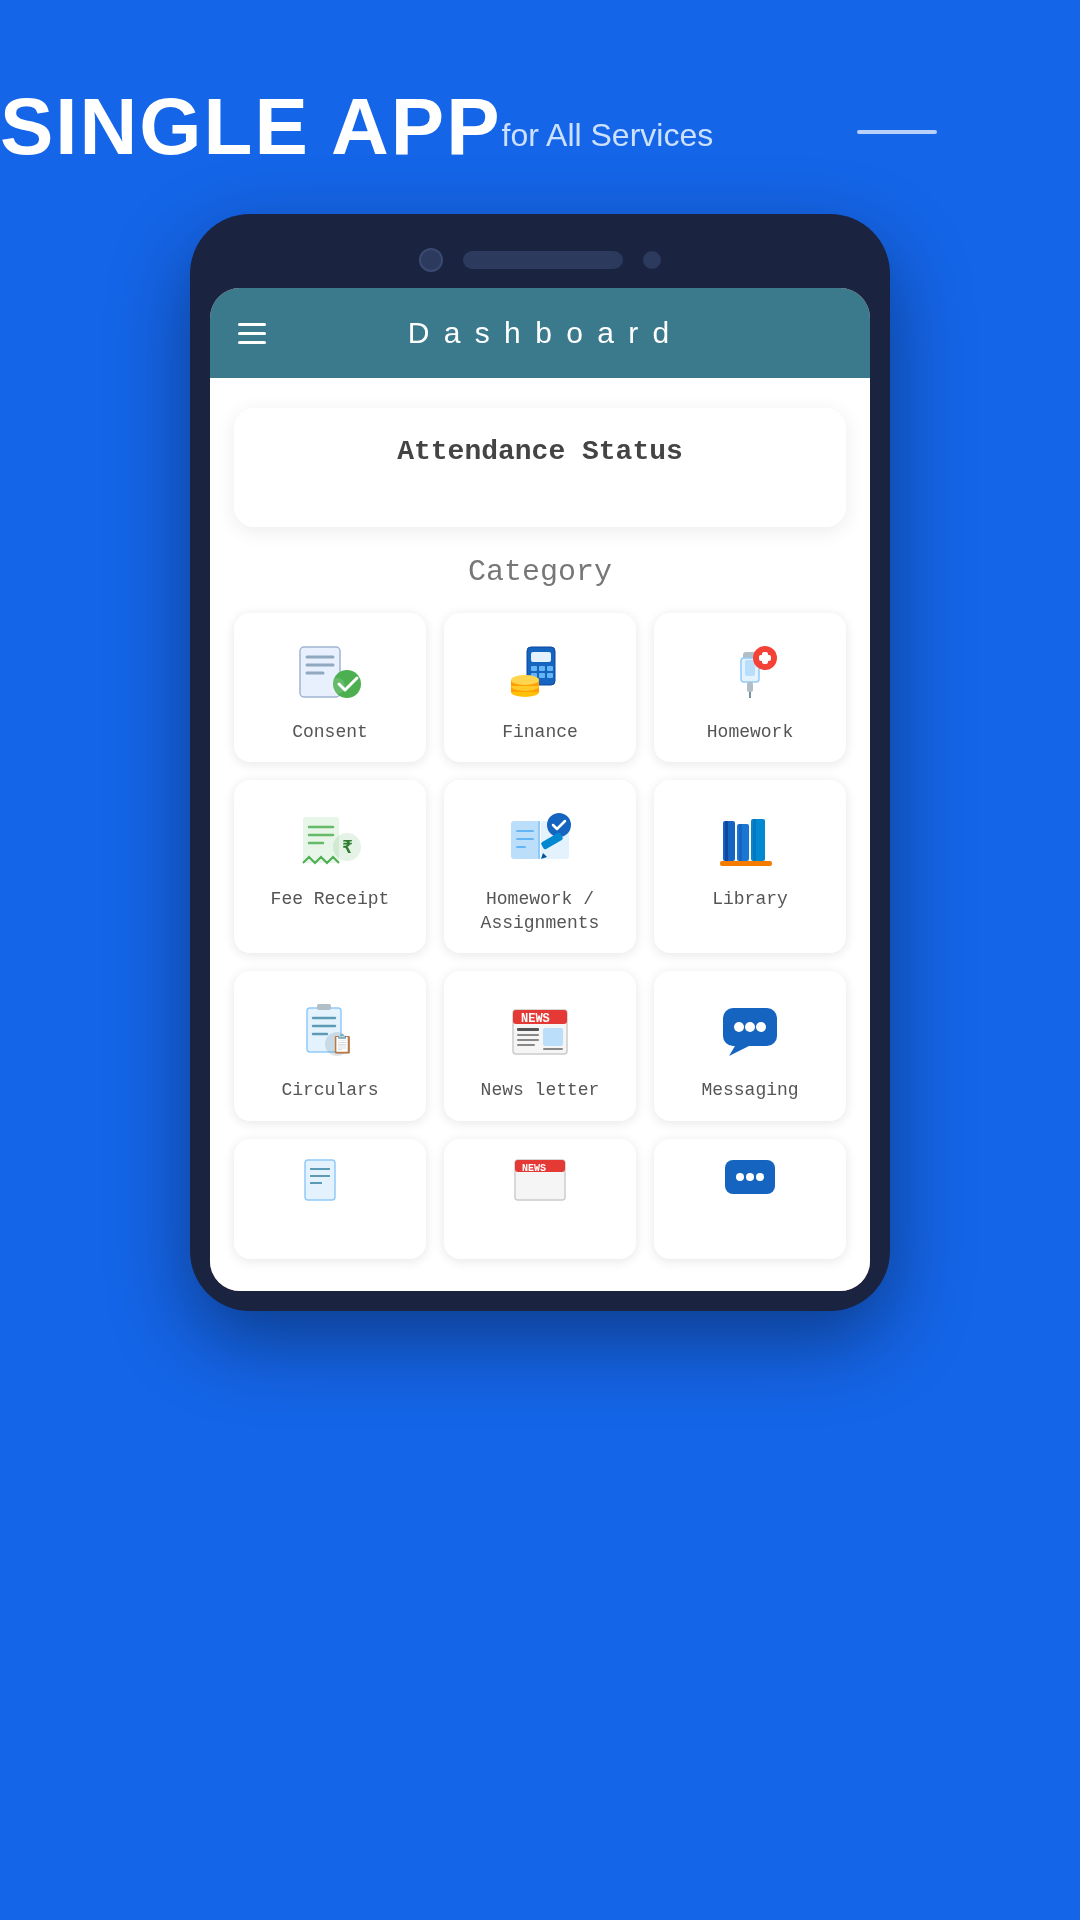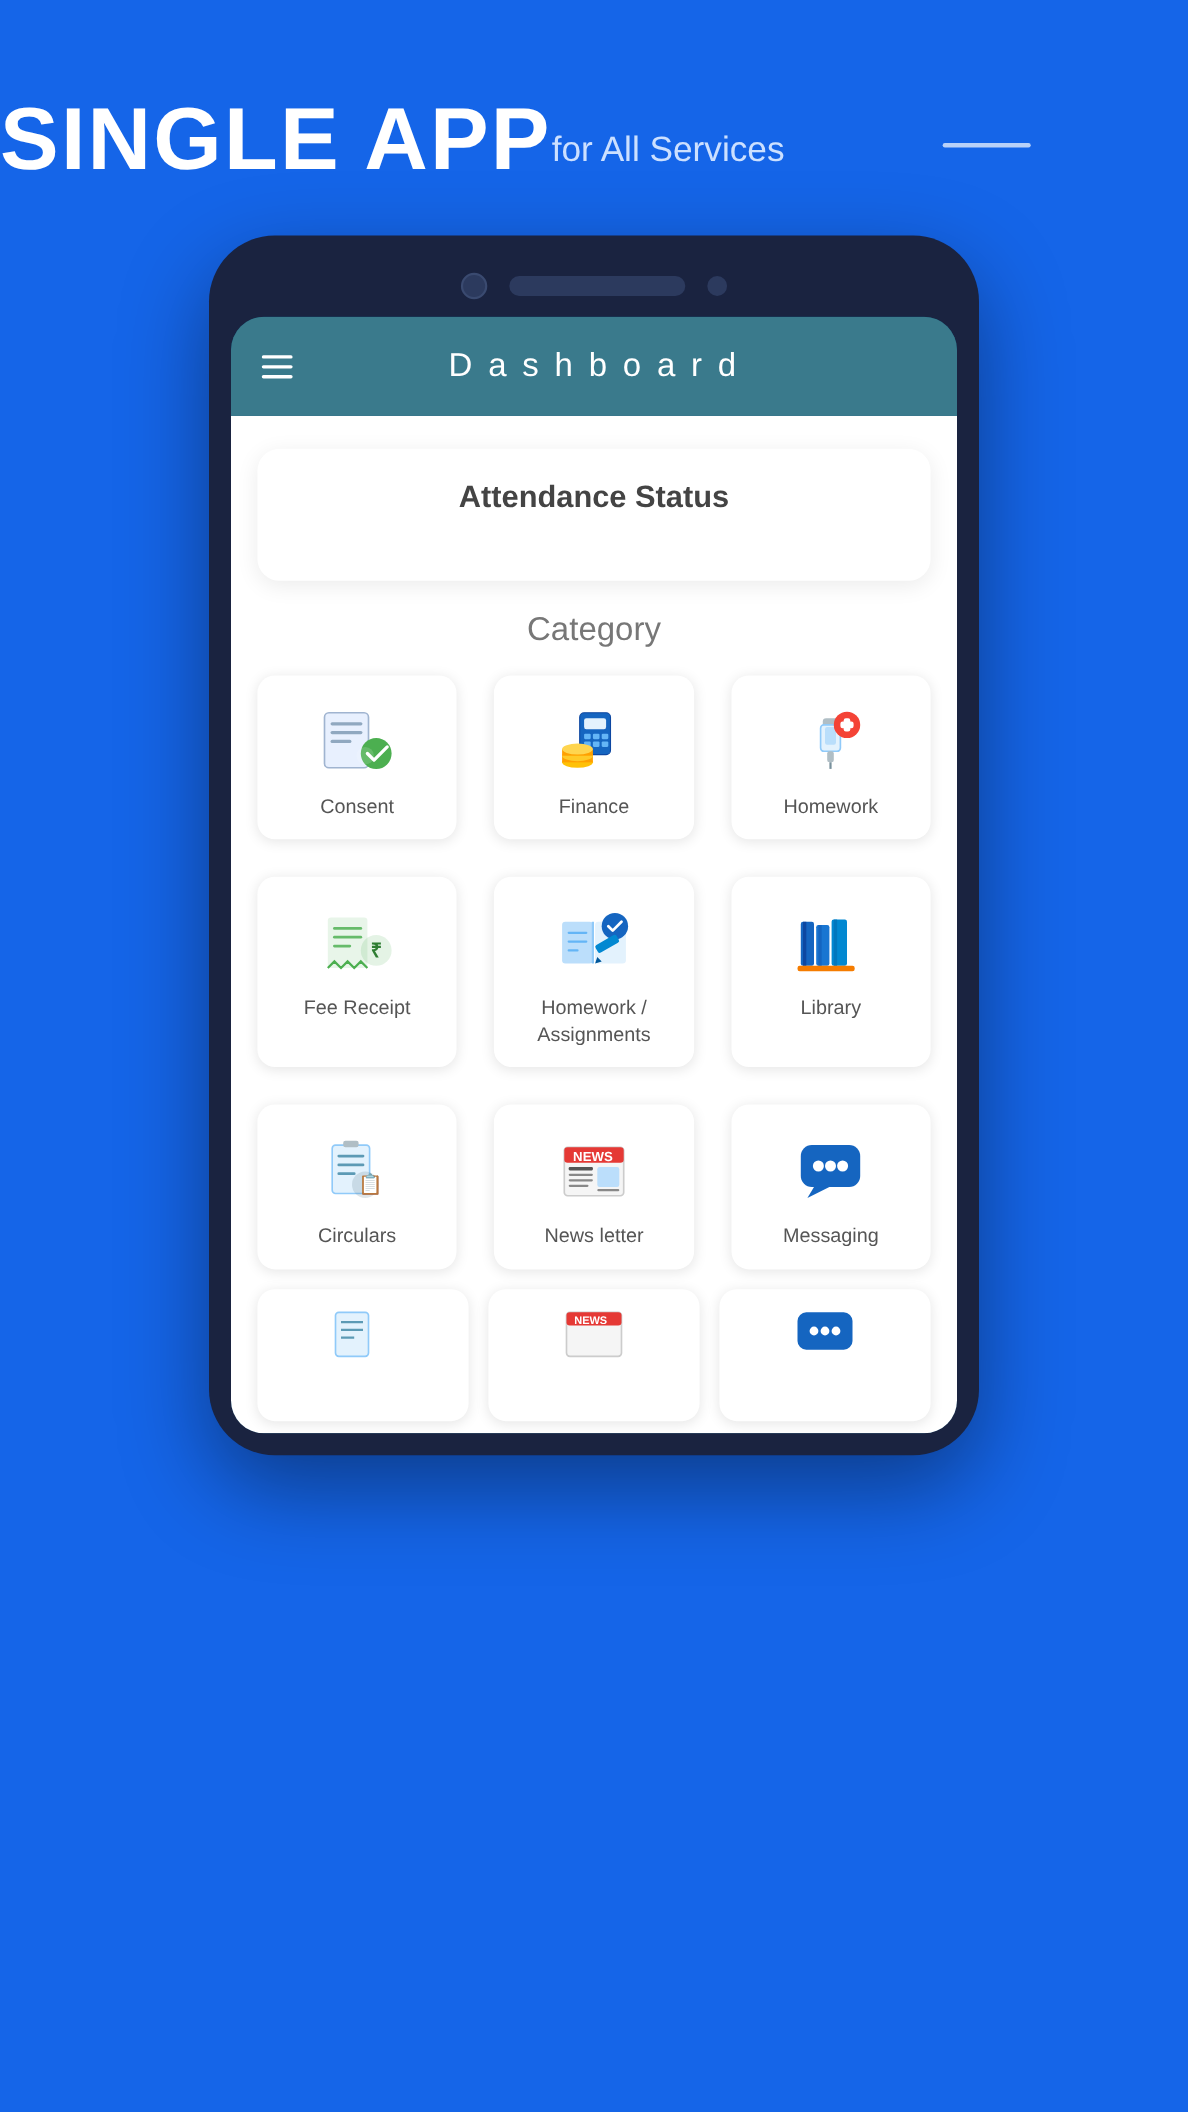--- a/index.html
+++ b/index.html
@@ -83,21 +83,21 @@
     }
 
     .phone-sensor {
       width: 18px;
       height: 18px;
       border-radius: 50%;
       background: #2c3a5e;
     }
 
     .phone-screen {
-      background: #0c4a6e;
+      background: #fca5a5;
       border-radius: 30px;
       overflow: hidden;
     }
 
     
     .dash-header {
       background: #3a7a8c;
       padding: 28px 30px;
       display: flex;
       align-items: center;
@@ -125,21 +125,22 @@
     .dash-title {
       color: #ffffff;
       font-size: 30px;
       letter-spacing: 3px;
       font-weight: 400;
     }
 
     
     .screen-content {
       background: #ffffff;
-      padding: 30px 24px 11px;
+      padding: 30px 24px 32px;
+      font-family: Liberation Mono, monospace;
     }
 
     
     .attendance-card {
       background: #ffffff;
       border-radius: 20px;
       padding: 28px 20px 32px;
       box-shadow: 0 4px 20px rgba(0,0,0,0.08);
       display: flex;
       flex-direction: column;
@@ -205,21 +206,21 @@
       font-size: 30px;
       color: #777;
       font-weight: 500;
       text-align: center;
       margin-bottom: 24px;
     }
 
     .category-grid {
       display: grid;
       grid-template-columns: repeat(3, 1fr);
-      gap: 34px;
+      gap: 18px;
     }
 
     .category-item {
       background: #ffffff;
       border-radius: 16px;
       padding: 24px 12px 18px;
       display: flex;
       flex-direction: column;
       align-items: center;
       box-shadow: 0 2px 12px rgba(0,0,0,0.1);

